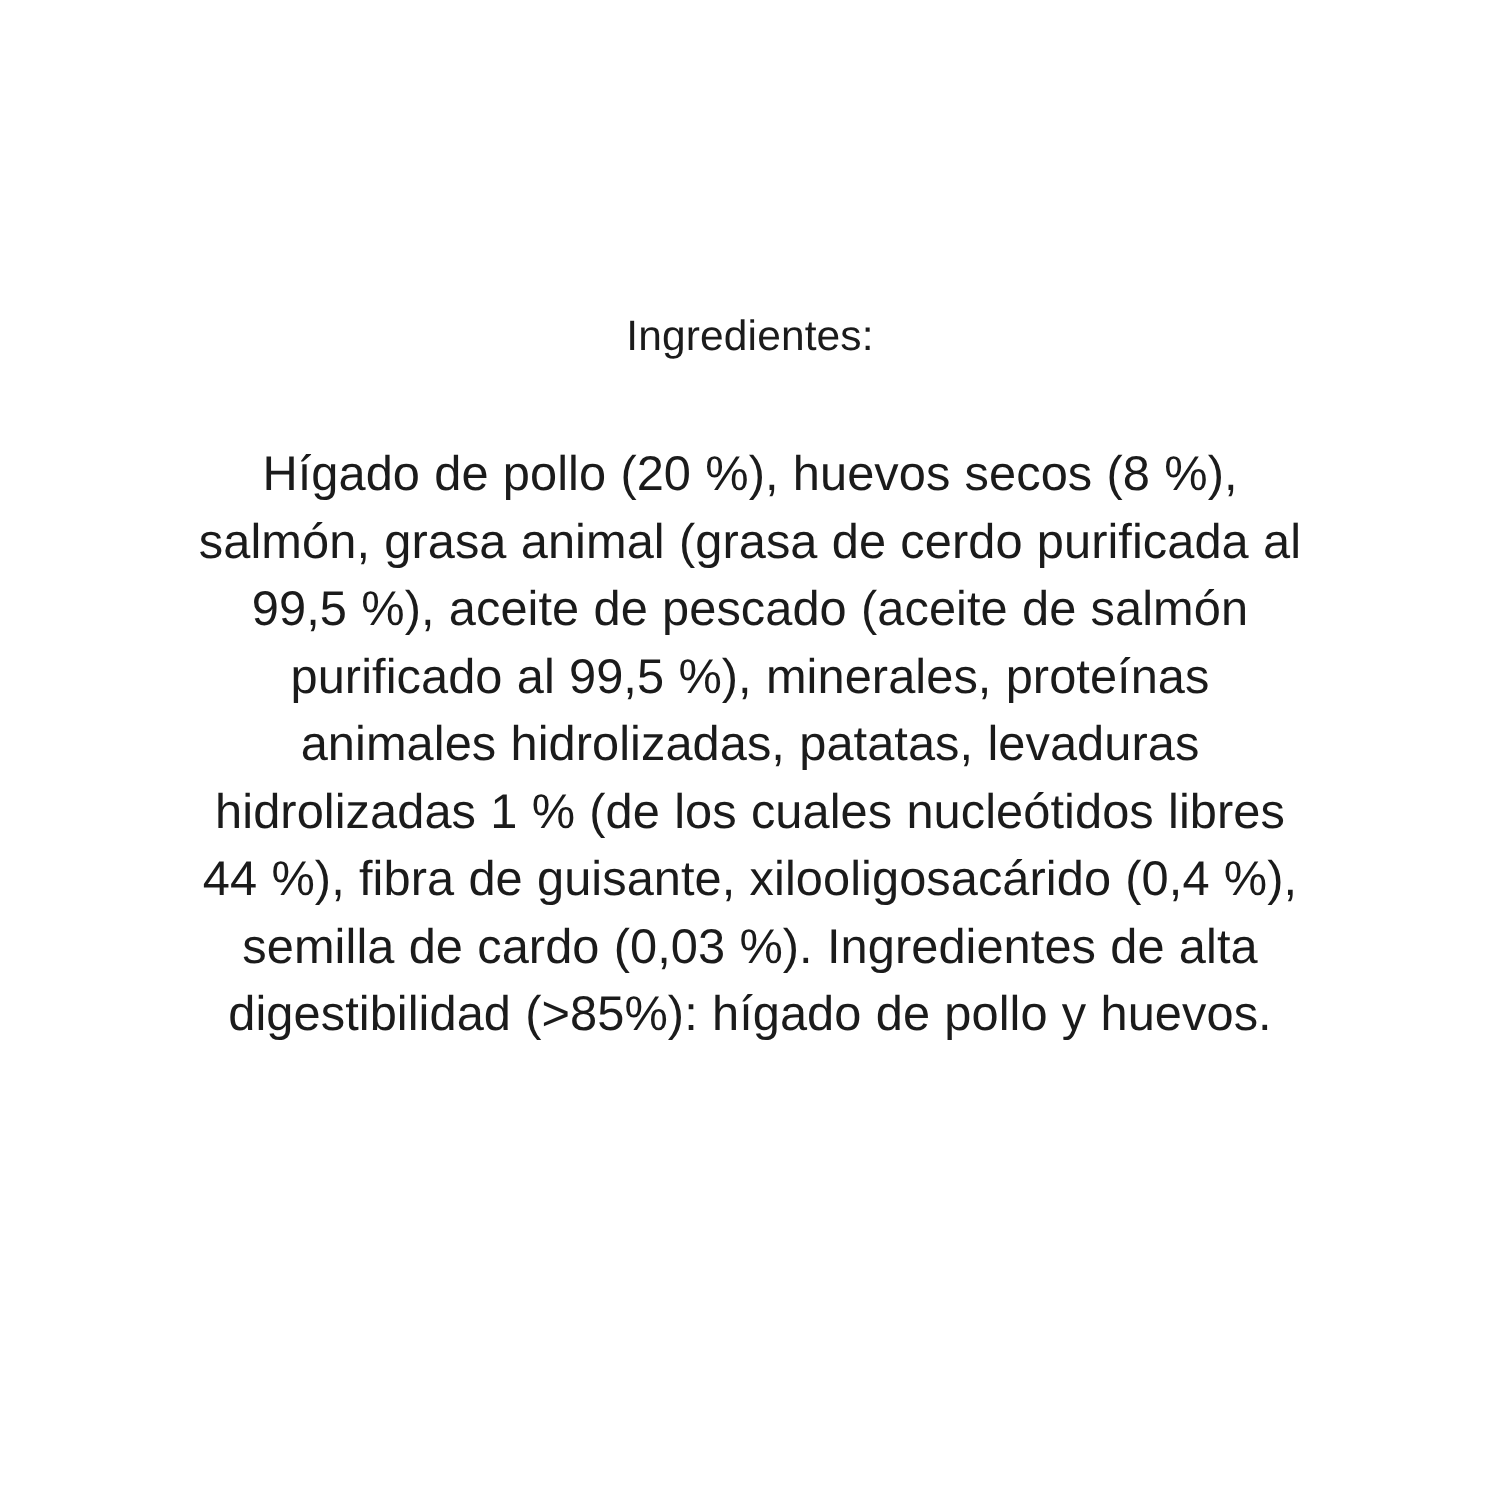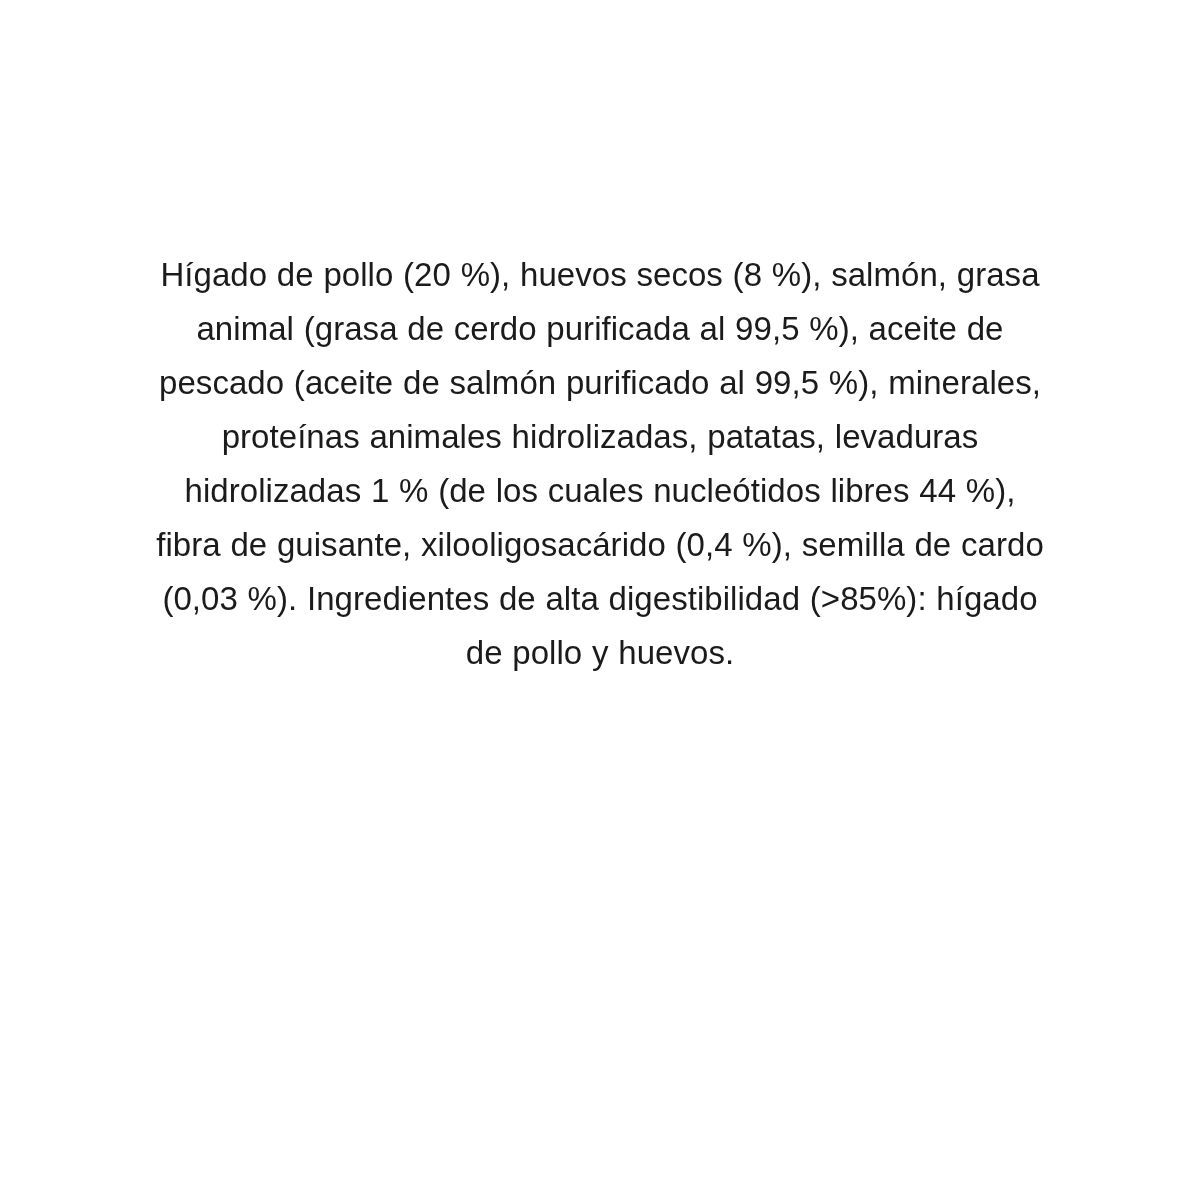--- a/index.html
+++ b/index.html
@@ -34,29 +34,30 @@
   .ingredients-heading {
     font-size: 34px;
     line-height: 1.25;
     font-weight: 400;
     color: #1b1b1b;
     letter-spacing: 0.1px;
     margin: 0 0 62px 0;
   }
 
   .ingredients-body {
-    font-size: 33px;
+    font-size: 39px;
     line-height: 54px;
     font-weight: 400;
     color: #1b1b1b;
     letter-spacing: 0.05px;
     margin: 0;
     word-spacing: 0.5px;
   }
 </style>
 </head>
 <body>
 
 <div class="page">
   <div class="content-block">
+    <p class="ingredients-heading">Ingredientes:</p>
     <p class="ingredients-body">Hígado de pollo (20 %), huevos secos (8 %), salmón, grasa animal (grasa de cerdo purificada al 99,5 %), aceite de pescado (aceite de salmón purificado al 99,5 %), minerales, proteínas animales hidrolizadas, patatas, levaduras hidrolizadas 1 % (de los cuales nucleótidos libres 44 %), fibra de guisante, xilooligosacárido (0,4 %), semilla de cardo (0,03 %). Ingredientes de alta digestibilidad (&gt;85%): hígado de pollo y huevos.</p>
   </div>
 </div>
 
 </body></html>

